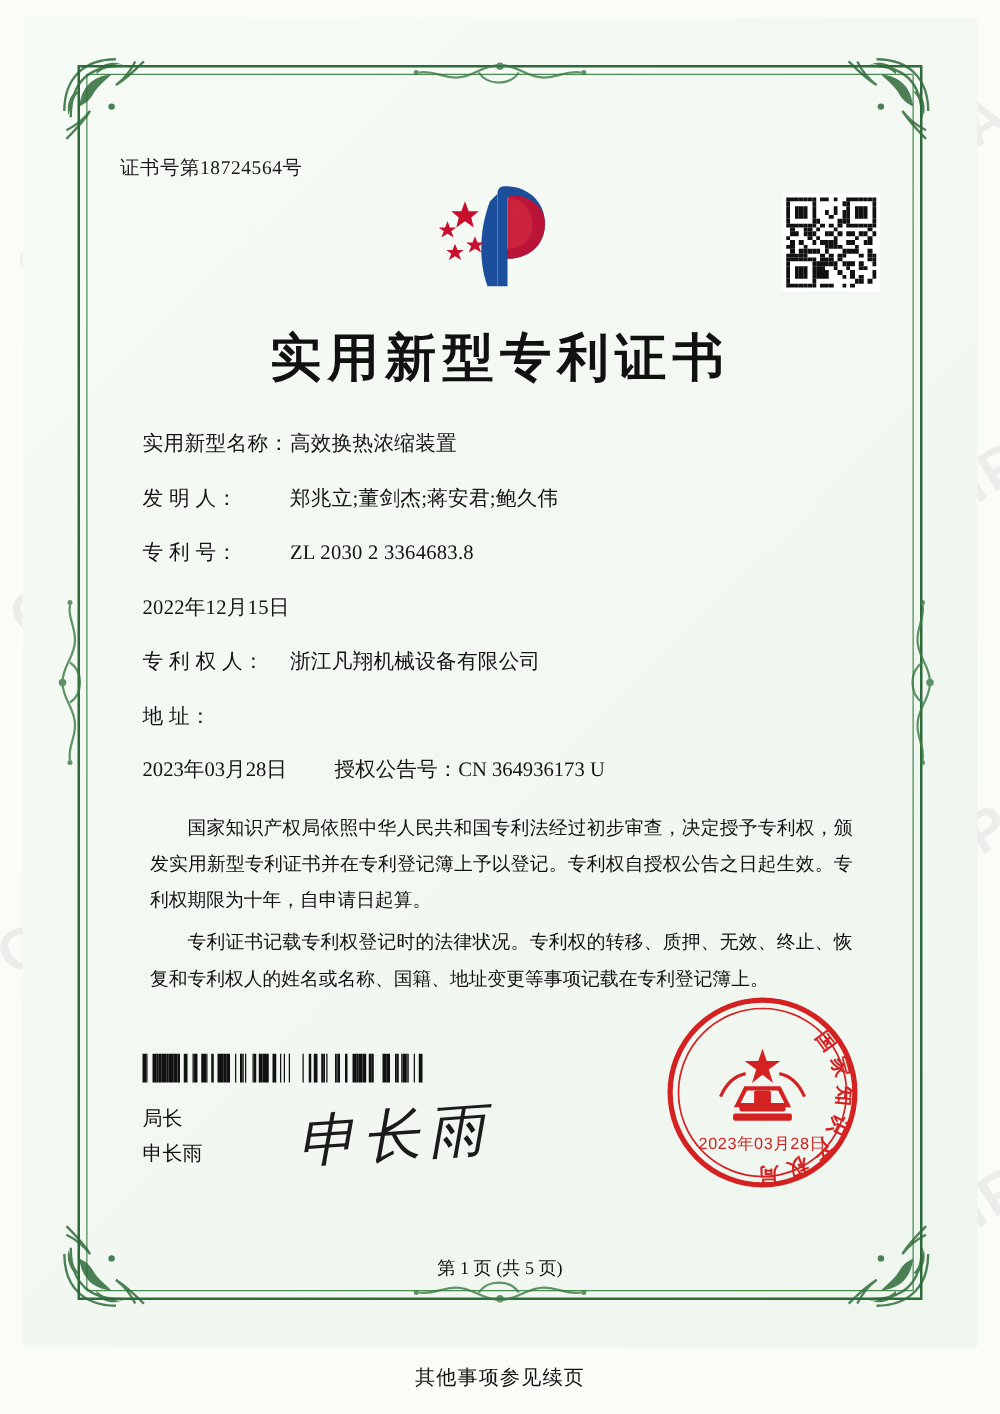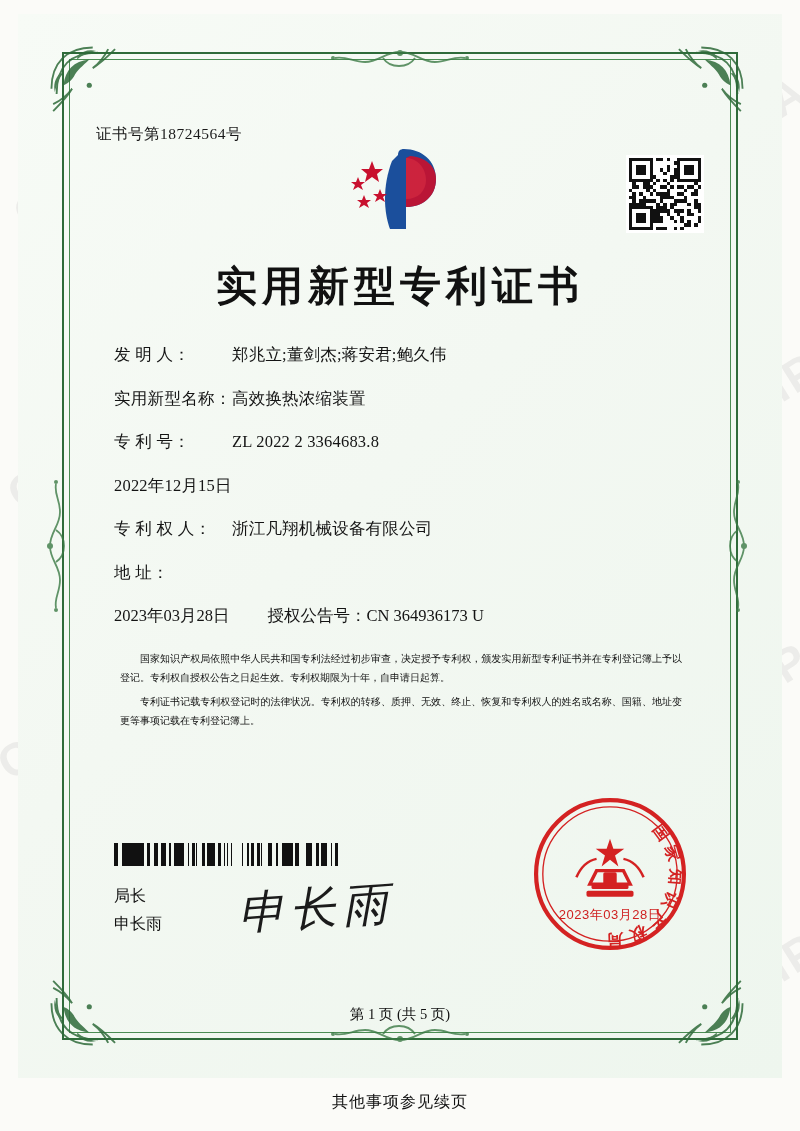--- a/index.html
+++ b/index.html
@@ -158,21 +158,21 @@
   }
   .f-value { flex: 1; letter-spacing: 0.2px; }
   .f-inline-label {
     margin-left: 38px;
     margin-right: 0;
   }
 
   .paras {
     margin-top: 14px;
     padding: 0 22px 0 24px;
-    font-size: 10px;
+    font-size: 15px;
     line-height: 1.95;
     color: #111;
     text-align: justify;
   }
   .paras p { margin: 0 0 4px 0; text-indent: 2em; }
 
   
   .barcode {
     position: absolute;
     left: 96px;
@@ -848,30 +848,30 @@
             <i></i>
             <i></i>
           </div>
       </div>
     </div>
 
     <div class="title">实用新型专利证书</div>
 
     <div class="fields">
       <div class="field">
+        <div class="f-label">实用新型名称：</div>
+        <div class="f-value">高效换热浓缩装置</div>
+      </div>
+      <div class="field">
         <div class="f-label spread">发 明 人：</div>
         <div class="f-value">郑兆立;董剑杰;蒋安君;鲍久伟</div>
       </div>
       <div class="field">
-        <div class="f-label">实用新型名称：</div>
-        <div class="f-value">高效换热浓缩装置</div>
-      </div>
-      <div class="field">
         <div class="f-label spread">专 利 号：</div>
-        <div class="f-value">ZL 2022 2 3364683.8</div>
+        <div class="f-value">ZL 2030 2 3364683.8</div>
       </div>
       <div class="field">
         <div class="f-value">2022年12月15日</div>
       </div>
       <div class="field">
         <div class="f-label spread">专 利 权 人：</div>
         <div class="f-value">浙江凡翔机械设备有限公司</div>
       </div>
       <div class="field">
         <div class="f-label spread">地 址：</div>

